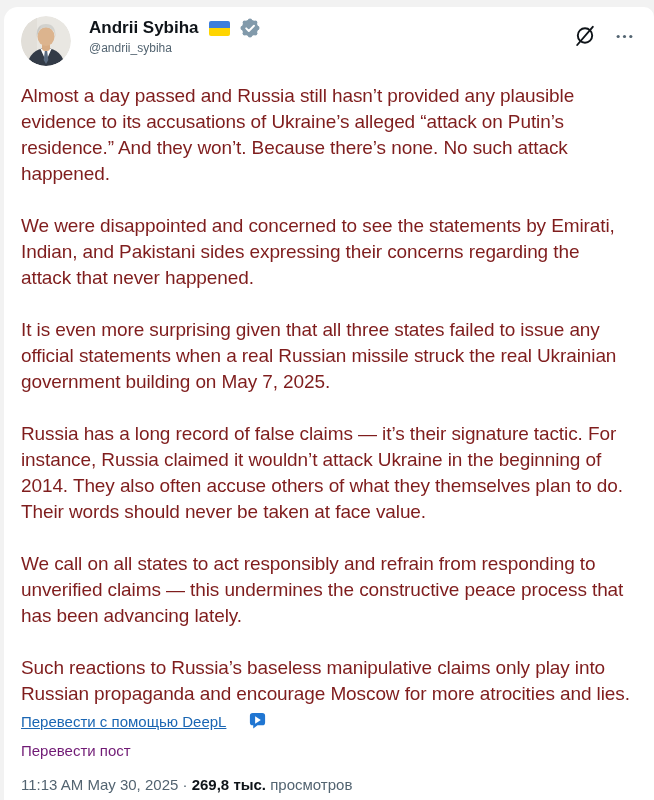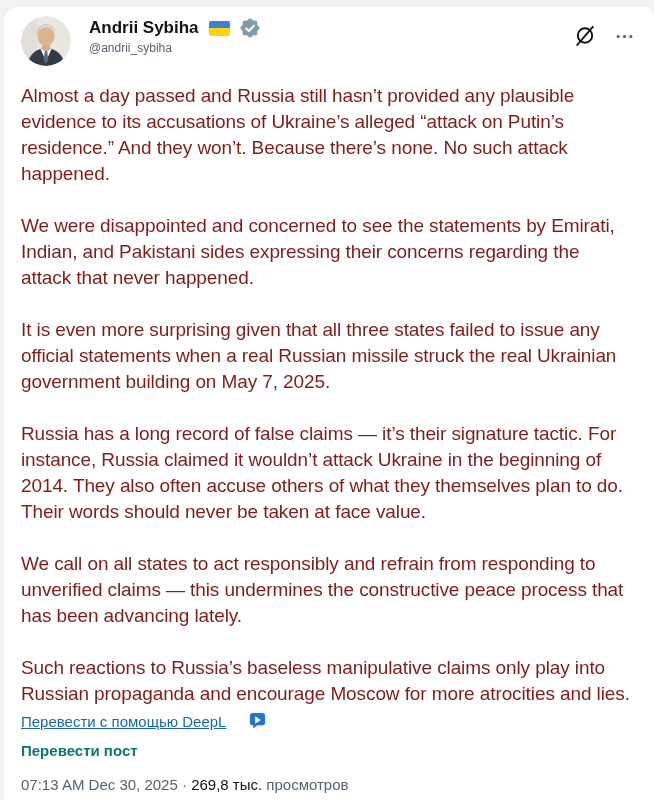--- a/index.html
+++ b/index.html
@@ -74,31 +74,30 @@
   .deepl-row { display: flex; align-items: flex-end; gap: 22px; }
   .deepl-link {
     font-size: 15px;
     color: #1a66b3;
     text-decoration: underline;
     cursor: pointer;
   }
   .translate-post {
     margin-top: 12px;
     font-size: 15px;
-    color: #0f766e;
+    color: #701a75;
     cursor: pointer;
     display: inline-block;
-    font-weight: bold;
   }
   .meta-row {
     margin-top: 16px;
     font-size: 15px;
     color: #536471;
   }
-  .views-count { color: #0f1419; font-weight: 400; }
+  .views-count { color: #0f1419; font-weight: 700; }
   a { text-decoration: none; }
 </style>
 </head>
 <body>
 
 <div class="card">
 
   <div class="post-header">
     <div class="avatar">
       <svg width="50" height="50" viewBox="0 0 50 50">
@@ -174,20 +173,20 @@
       <a class="deepl-link">Перевести с помощью DeepL</a>
       <span style="display:inline-flex;">
         <svg width="19" height="19" viewBox="0 0 20 20">
           <path d="M5 2h10a3 3 0 0 1 3 3v7a3 3 0 0 1-3 3h-5l-4.5 3.5V15H5a3 3 0 0 1-3-3V5a3 3 0 0 1 3-3z" fill="#2076d2"></path>
           <path d="M7.5 5.5l6 4-6 4z" fill="#ffffff"></path>
         </svg>
       </span>
     </div>
     <a class="translate-post">Перевести пост</a>
     <div class="meta-row">
-      <span>07:13 AM Dec 30, 2025</span>
+      <span>11:13 AM May 30, 2025</span>
       <span>·</span>
       <span class="views-count">269,8 тыс.</span>
       <span>просмотров</span>
     </div>
   </div>
 
 </div>
 
 </body></html>

